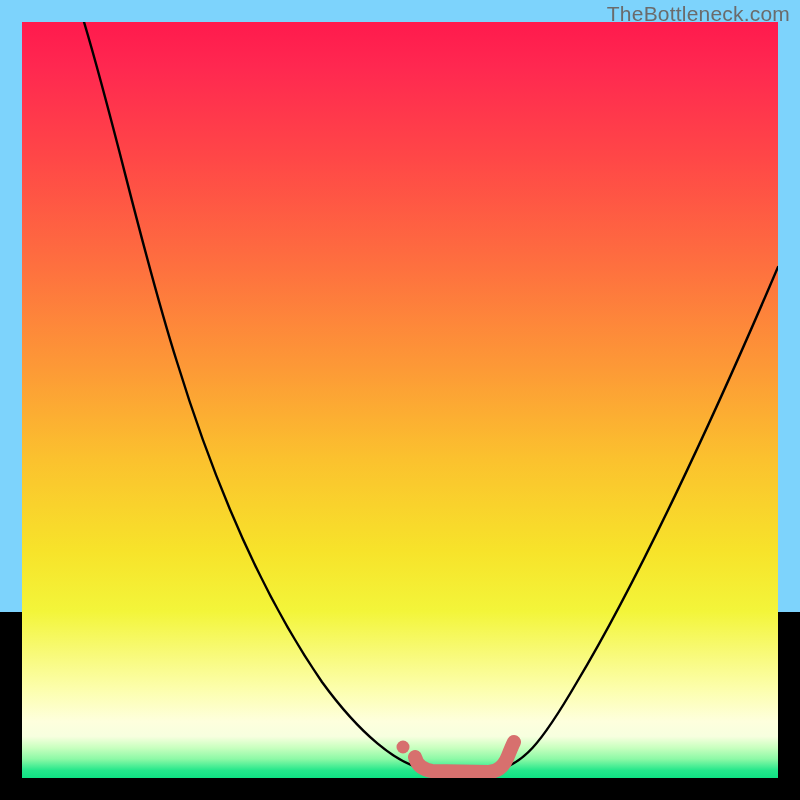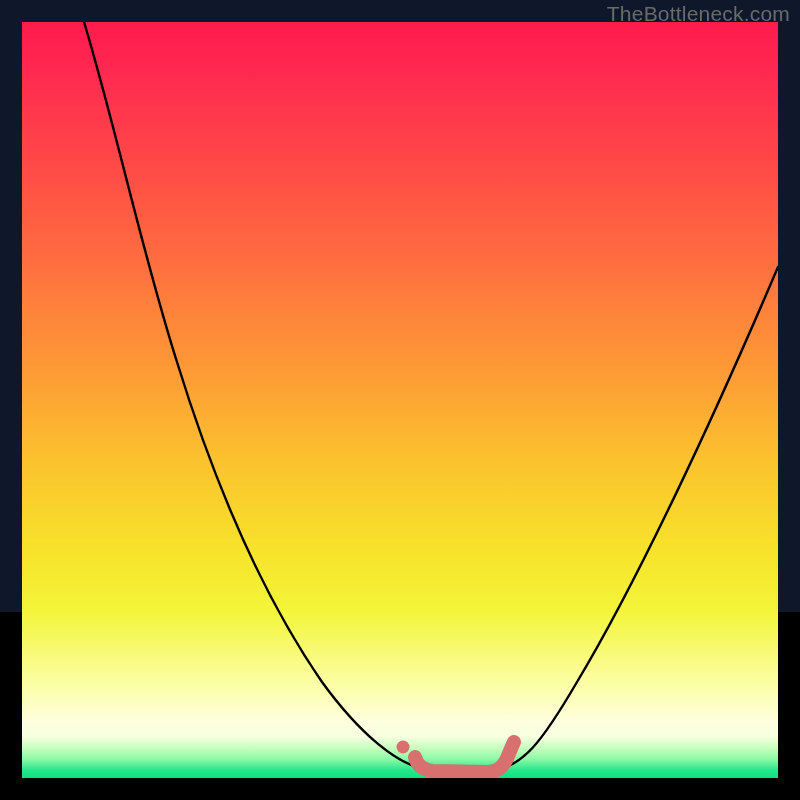--- a/index.html
+++ b/index.html
@@ -10,21 +10,21 @@
     background: #000;
     overflow: hidden;
     font-family: Arial, Helvetica, sans-serif;
   }
   .frame {
     position: absolute;
     top: 0;
     left: 0;
     width: 800px;
     height: 612px;
-    background: #0f172a;
+    background: #7dd3fc;
   }
   .plot {
     position: absolute;
     left: 22px;
     top: 22px;
     width: 756px;
     height: 756px;
     background: linear-gradient(to bottom,
       #ff1a4d 0%,
       #ff2850 6%,

